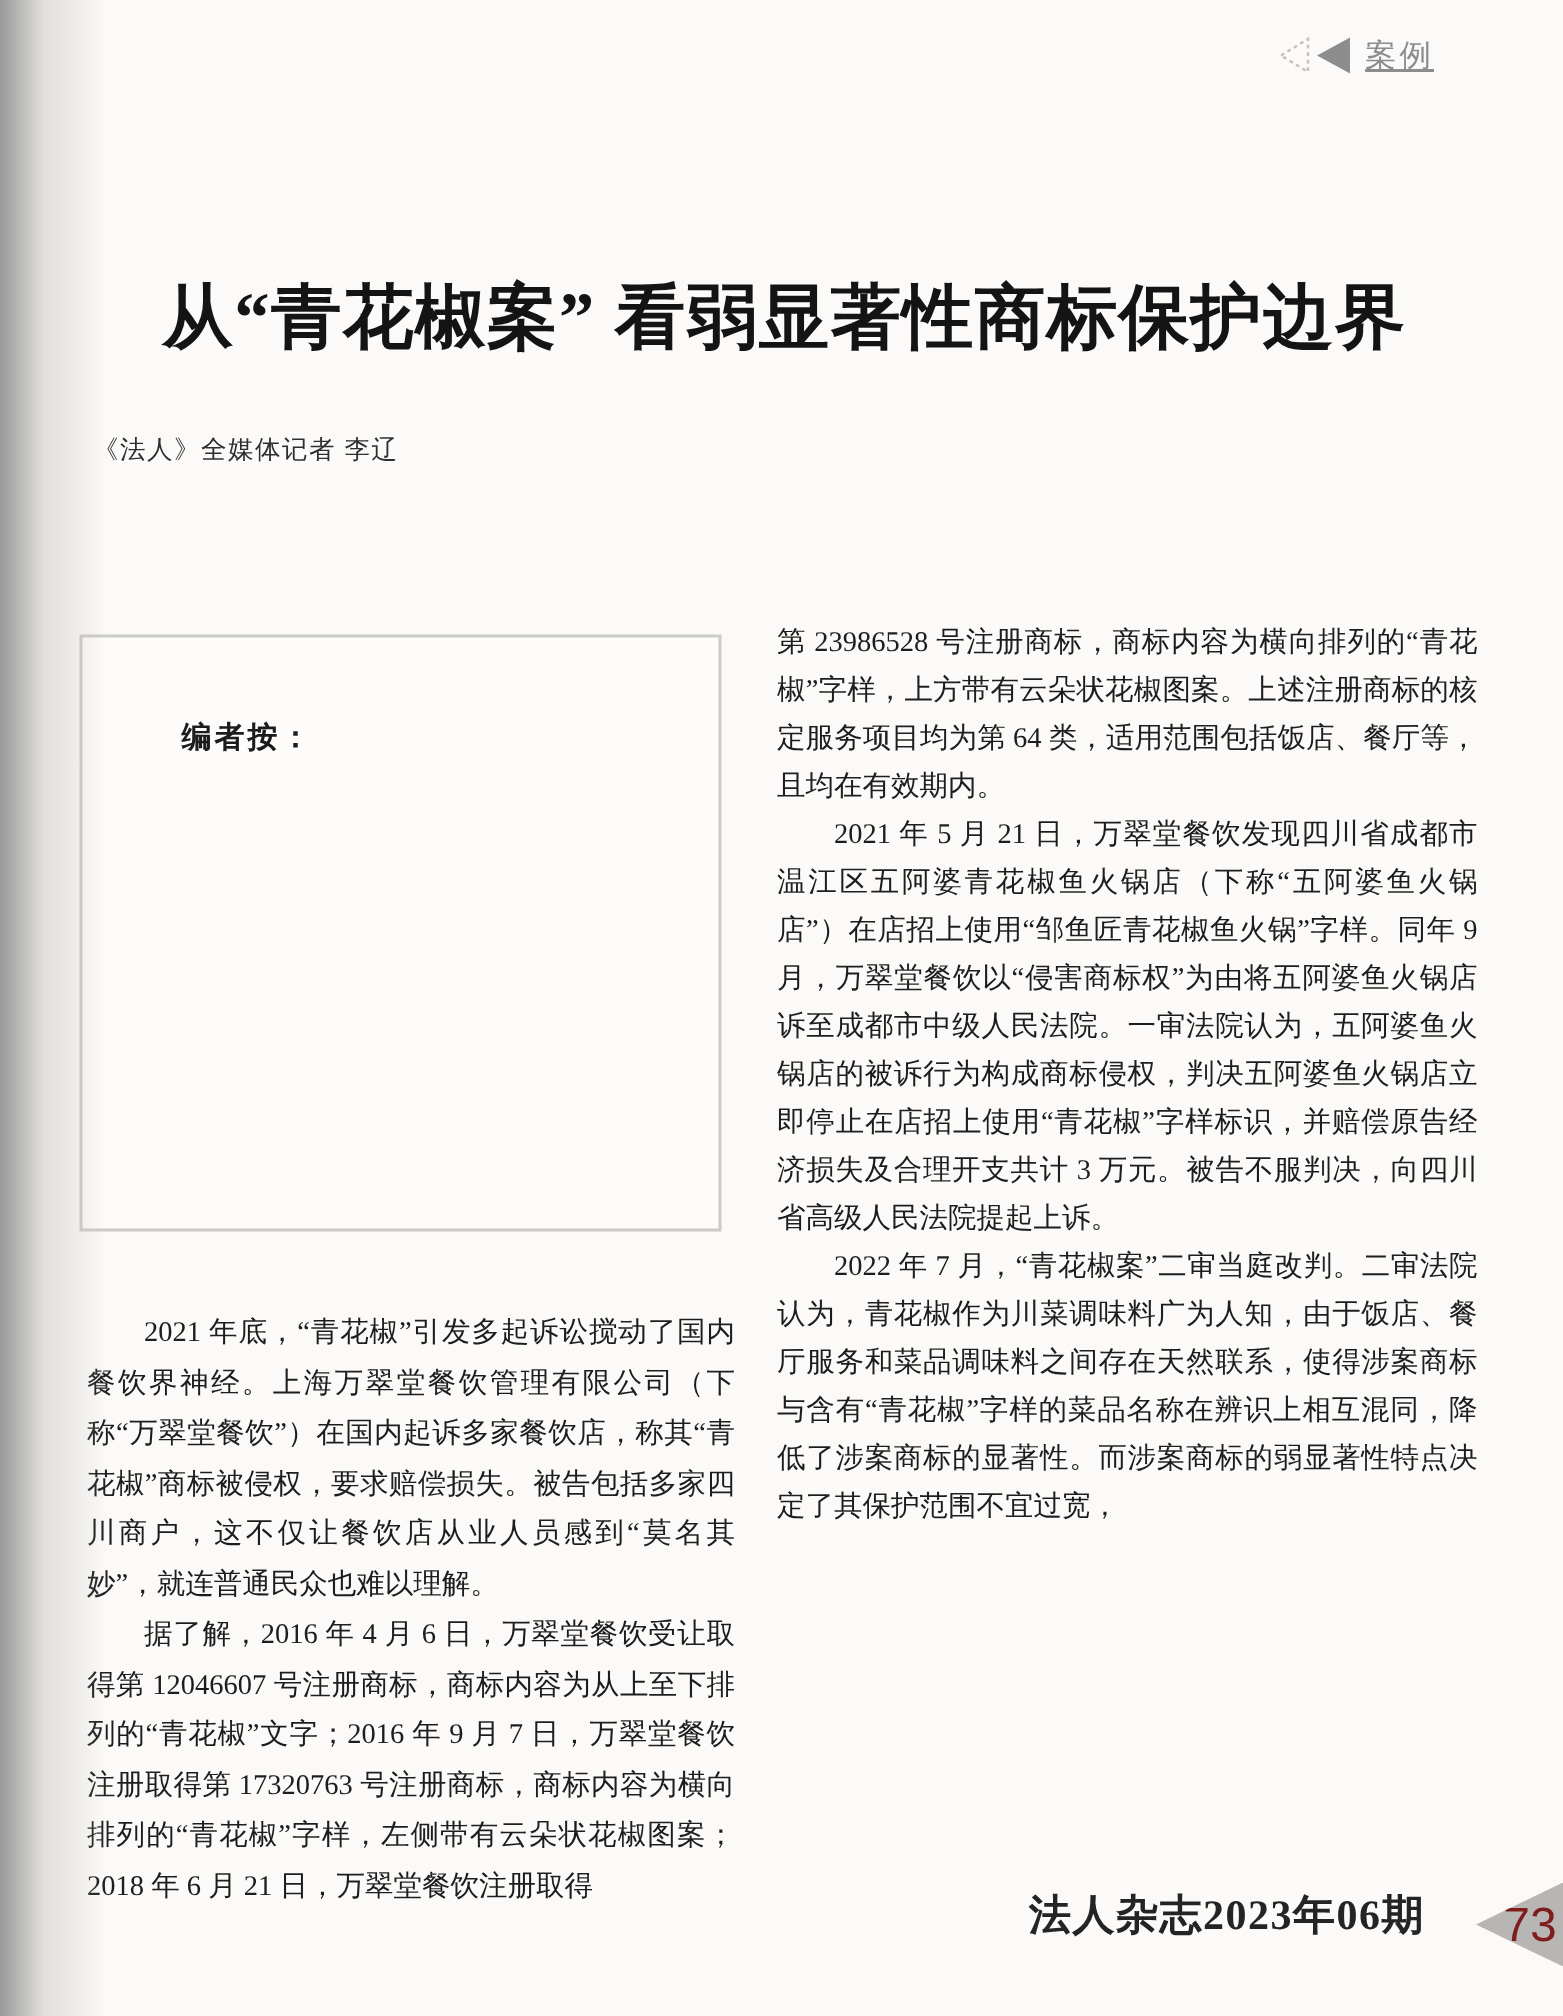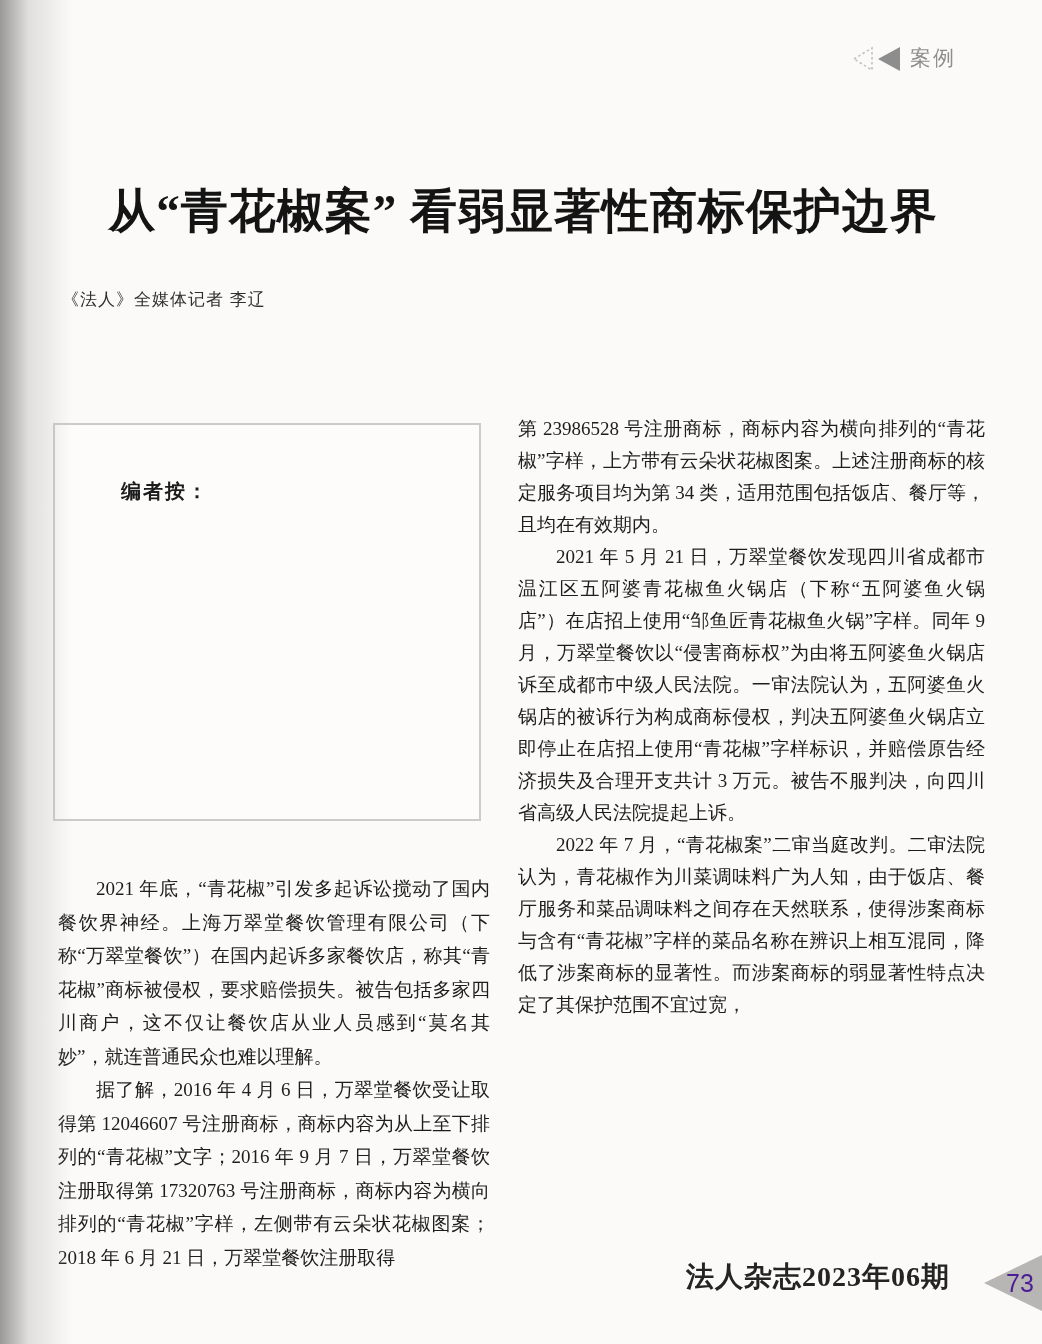--- a/index.html
+++ b/index.html
@@ -25,26 +25,27 @@
       rgba(125,125,125,0.78) 0%,
       rgba(185,183,180,0.40) 40%,
       rgba(255,255,255,0) 100%);
     pointer-events: none;
     z-index: 5;
   }
 
   
   .header {
     position: absolute;
-    top: 44px;
+    top: 23px;
     right: 86px;
     display: flex;
-    align-items: flex-end;
+    align-items: center;
     gap: 9px;
     color: #8d8d8d;
+    text-decoration: underline;
   }
   .header .arrows { display: flex; align-items: center; gap: 3px; }
   .section-label {
     font-family: "Liberation Sans", sans-serif;
     font-size: 21px;
     letter-spacing: 2px;
   }
 
   
   .title {
@@ -138,22 +139,22 @@
     height: 56px;
     background: #b7b6b4;
     clip-path: polygon(0 50%, 100% 0, 100% 100%);
     display: flex;
     align-items: center;
     justify-content: center;
     padding-left: 14px;
   }
   .page-number {
     font-family: "Liberation Sans", sans-serif;
-    font-size: 25px;
-    color: #4c1d95;
+    font-size: 32px;
+    color: #7f1d1d;
   }
 </style>
 </head>
 <body>
 
 <div class="page">
 
   <div class="scan-shadow"></div>
 
   <div class="header">
@@ -174,21 +175,21 @@
   <div class="editor-box">
     <div class="editor-heading">编者按：</div>
   </div>
 
   <div class="col col-left">
     <p>2021 年底，“青花椒”引发多起诉讼搅动了国内餐饮界神经。上海万翠堂餐饮管理有限公司（下称“万翠堂餐饮”）在国内起诉多家餐饮店，称其“青花椒”商标被侵权，要求赔偿损失。被告包括多家四川商户，这不仅让餐饮店从业人员感到“莫名其妙”，就连普通民众也难以理解。</p>
     <p>据了解，2016 年 4 月 6 日，万翠堂餐饮受让取得第 12046607 号注册商标，商标内容为从上至下排列的“青花椒”文字；2016 年 9 月 7 日，万翠堂餐饮注册取得第 17320763 号注册商标，商标内容为横向排列的“青花椒”字样，左侧带有云朵状花椒图案；2018 年 6 月 21 日，万翠堂餐饮注册取得</p>
   </div>
 
   <div class="col col-right">
-    <p class="no-indent">第 23986528 号注册商标，商标内容为横向排列的“青花椒”字样，上方带有云朵状花椒图案。上述注册商标的核定服务项目均为第 34 类，适用范围包括饭店、餐厅等，且均在有效期内。</p>
+    <p class="no-indent">第 23986528 号注册商标，商标内容为横向排列的“青花椒”字样，上方带有云朵状花椒图案。上述注册商标的核定服务项目均为第 64 类，适用范围包括饭店、餐厅等，且均在有效期内。</p>
     <p>2021 年 5 月 21 日，万翠堂餐饮发现四川省成都市温江区五阿婆青花椒鱼火锅店（下称“五阿婆鱼火锅店”）在店招上使用“邹鱼匠青花椒鱼火锅”字样。同年 9 月，万翠堂餐饮以“侵害商标权”为由将五阿婆鱼火锅店诉至成都市中级人民法院。一审法院认为，五阿婆鱼火锅店的被诉行为构成商标侵权，判决五阿婆鱼火锅店立即停止在店招上使用“青花椒”字样标识，并赔偿原告经济损失及合理开支共计 3 万元。被告不服判决，向四川省高级人民法院提起上诉。</p>
     <p>2022 年 7 月，“青花椒案”二审当庭改判。二审法院认为，青花椒作为川菜调味料广为人知，由于饭店、餐厅服务和菜品调味料之间存在天然联系，使得涉案商标与含有“青花椒”字样的菜品名称在辨识上相互混同，降低了涉案商标的显著性。而涉案商标的弱显著性特点决定了其保护范围不宜过宽，</p>
   </div>
 
   <div class="footer-issue">法人杂志2023年06期</div>
   <div class="page-corner">
     <span class="page-number">73</span>
   </div>
 
 </div>

